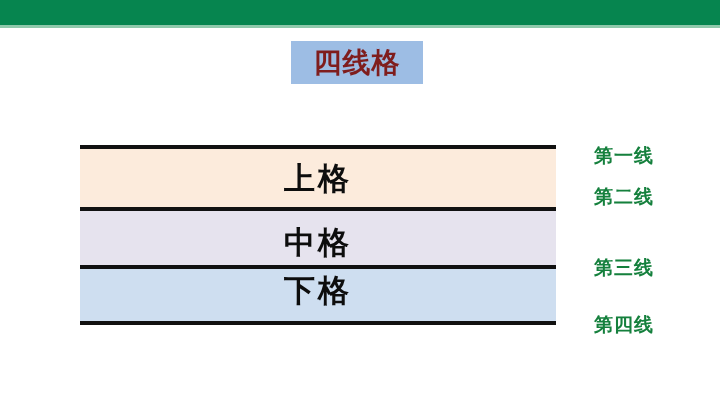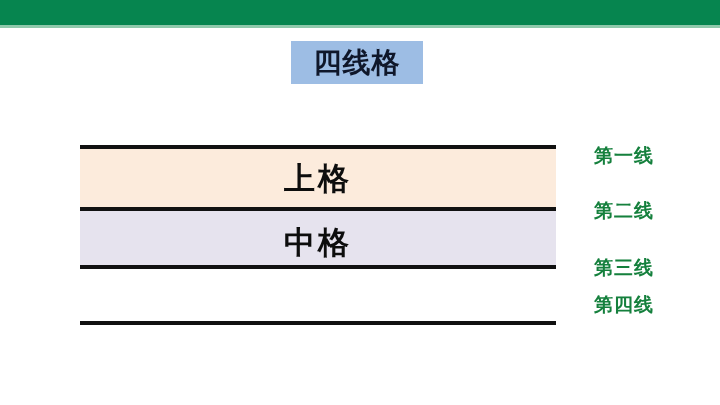--- a/index.html
+++ b/index.html
@@ -53,21 +53,21 @@
     height: 43px;
     background: #9DBDE4;
     display: flex;
     align-items: center;
     justify-content: center;
   }
   #title-text {
     font-family: "DejaVu Serif", "Liberation Serif", serif;
     font-size: 28px;
     font-weight: 700;
-    color: #0f172a;
+    color: #7f1d1d;
     letter-spacing: 1px;
     line-height: 1;
     white-space: nowrap;
   }
 
   
   #grid {
     position: absolute;
     left: 80px;
     top: 145px;
@@ -132,23 +132,23 @@
     font-size: 19px;
     font-weight: 700;
     color: #15803d;
     letter-spacing: 1px;
     line-height: 1;
     white-space: nowrap;
     transform: translateY(-50%);
     margin-left: 24px;
   }
   #annotation-1 { top: 155px; }
-  #annotation-2 { top: 210px; }
+  #annotation-2 { top: 196px; }
   #annotation-3 { top: 267px; }
-  #annotation-4 { top: 304px; }
+  #annotation-4 { top: 324px; }
 </style>
 </head>
 <body>
 
 <div id="slide">
 
   <div id="header-bar"></div>
   <div id="header-bar-underline"></div>
 
   <div id="title-chip">
@@ -164,20 +164,23 @@
     </div>
 
     <div class="grid-rule" id="rule-2"></div>
 
     <div class="grid-row" id="row-middle">
       <span class="row-label">中格</span>
     </div>
 
     <div class="grid-rule" id="rule-3"></div>
 
+    <div class="grid-row" id="row-bottom">
+      <span class="row-label">下格</span>
+    </div>
 
     <div class="grid-rule" id="rule-4"></div>
 
   </div>
 
   <span class="line-annotation" id="annotation-1">第一线</span>
   <span class="line-annotation" id="annotation-2">第二线</span>
   <span class="line-annotation" id="annotation-3">第三线</span>
   <span class="line-annotation" id="annotation-4">第四线</span>
 

